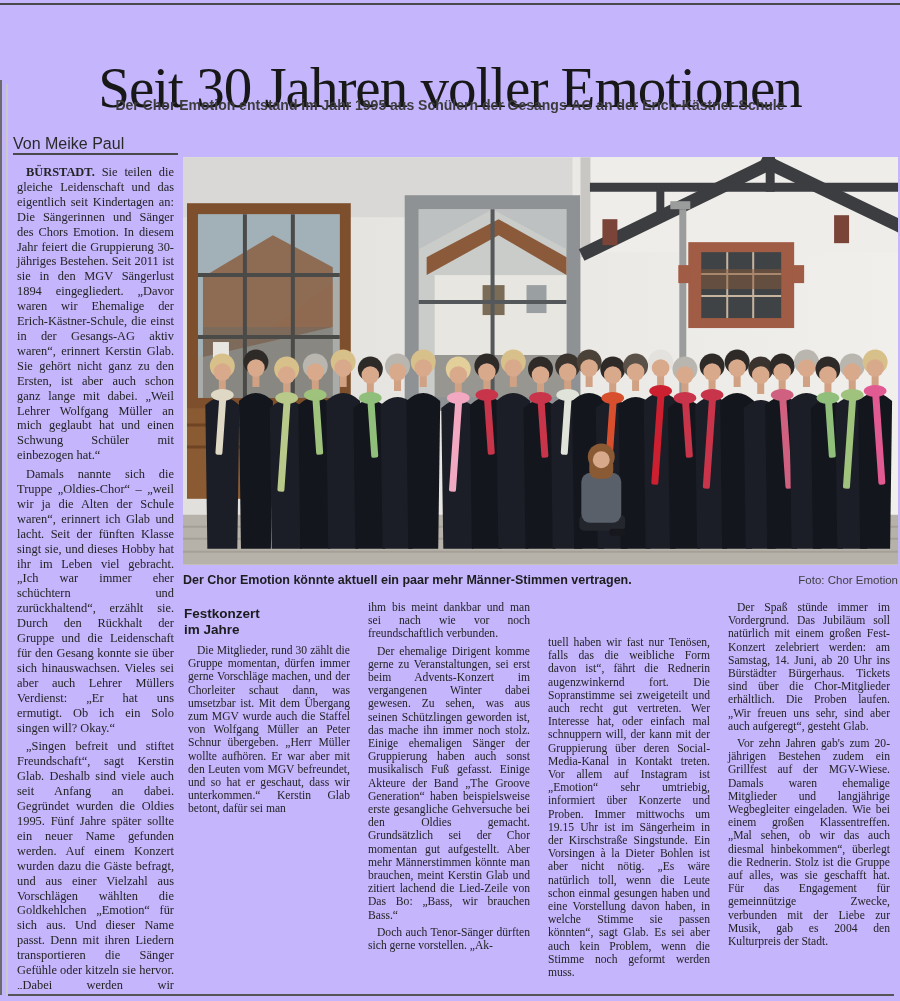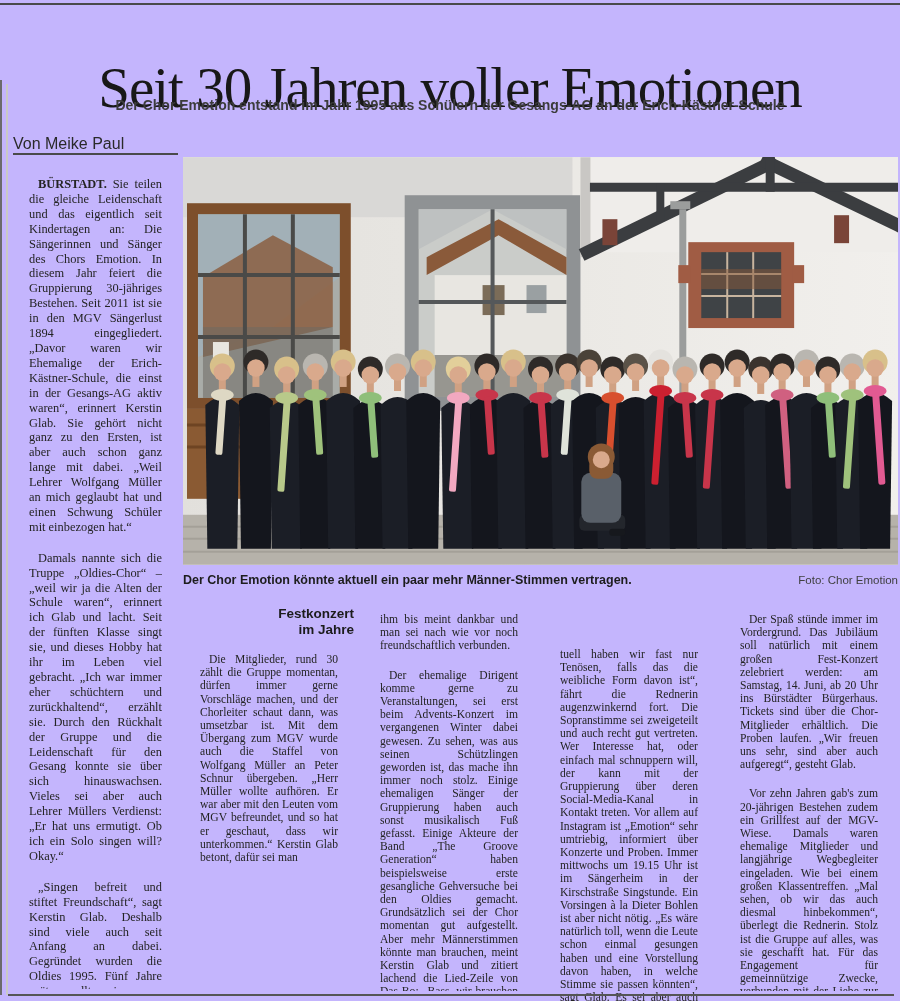--- a/index.html
+++ b/index.html
@@ -17,25 +17,25 @@
           font-family:"Liberation Sans",sans-serif;font-size:16px;color:#2a2a2a;}
   .byline-rule{position:absolute;left:13px;top:153px;width:165px;height:2px;background:#4a4a4a;}
   .col{position:absolute;text-align:justify;overflow:hidden;
        font-size:11.6px;line-height:13.2px;color:#242424;
        -webkit-hyphens:auto;hyphens:auto;}
   .col1{left:13px;top:161px;width:165px;height:828px;font-size:12.4px;line-height:14.9px;}
   .col2{left:184px;top:597px;width:170px;height:394px;}
   .col3{left:364px;top:597px;width:170px;height:394px;}
   .col4{left:544px;top:632px;width:170px;height:394px;}
   .col5{left:724px;top:597px;width:170px;height:394px;}
-  .para{margin:16px;text-indent:9px;}
+  .para{margin:4px;text-indent:9px;}
   .para.cont{text-indent:0;}
   .lead{font-weight:700;}
   .subhead{font-family:"Liberation Sans",sans-serif;font-weight:700;font-size:13.5px;
-           line-height:1.15;color:#1c1c1c;margin:9px 0 7px;text-align:right;text-indent:0;}
+           line-height:1.15;color:#1c1c1c;margin:9px 0 7px;text-align:left;text-indent:0;}
   .photo-wrap{position:absolute;left:183px;top:157px;width:715px;height:408px;background:#e9e7e3;}
   .photo-wrap svg{display:block;}
   .caption-row{position:absolute;left:183px;top:573px;width:715px;display:flex;
                justify-content:space-between;align-items:baseline;
                font-family:"Liberation Sans",sans-serif;}
   .caption{font-weight:700;font-size:12.5px;color:#1d1d1d;}
   .credit{font-size:11.5px;color:#3f3f3f;}
 </style>
 </head>
 <body>
@@ -349,20 +349,21 @@
     <div class="subhead">
       <div>Festkonzert</div>
       <div>im Jahre</div>
     </div>
     <p class="para">Die Mitglieder, rund 30 zählt die Gruppe momentan, dürfen immer gerne Vorschläge machen, und der Chorleiter schaut dann, was umsetzbar ist. Mit dem Übergang zum MGV wurde auch die Staffel von Wolfgang Müller an Peter Schnur übergeben. „Herr Müller wollte aufhören. Er war aber mit den Leuten vom MGV befreundet, und so hat er geschaut, dass wir unterkommen.“ Kerstin Glab betont, dafür sei man</p>
   </div>
 
   <div class="col col3">
     <p class="para cont">ihm bis meint dankbar und man sei nach wie vor noch freundschaftlich verbunden.</p>
     <p class="para">Der ehemalige Dirigent komme gerne zu Veranstaltungen, sei erst beim Advents-Konzert im vergangenen Winter dabei gewesen. Zu sehen, was aus seinen Schützlingen geworden ist, das mache ihn immer noch stolz. Einige ehemaligen Sänger der Gruppierung haben auch sonst musikalisch Fuß gefasst. Einige Akteure der Band „The Groove Generation“ haben beispielsweise erste gesangliche Gehversuche bei den Oldies gemacht. Grundsätzlich sei der Chor momentan gut aufgestellt. Aber mehr Männerstimmen könnte man brauchen, meint Kerstin Glab und zitiert lachend die Lied-Zeile von Das Bo: „Bass, wir brauchen Bass.“</p>
+    <p class="para">Doch auch Tenor-Sänger dürften sich gerne vorstellen. „Ak-</p>
   </div>
 
   <div class="col col4">
     <p class="para cont">tuell haben wir fast nur Tenösen, falls das die weibliche Form davon ist“, fährt die Rednerin augenzwinkernd fort. Die Sopranstimme sei zweigeteilt und auch recht gut vertreten. Wer Interesse hat, oder einfach mal schnuppern will, der kann mit der Gruppierung über deren Social-Media-Kanal in Kontakt treten. Vor allem auf Instagram ist „Emotion“ sehr umtriebig, informiert über Konzerte und Proben. Immer mittwochs um 19.15 Uhr ist im Sängerheim in der Kirschstraße Singstunde. Ein Vorsingen à la Dieter Bohlen ist aber nicht nötig. „Es wäre natürlich toll, wenn die Leute schon einmal gesungen haben und eine Vorstellung davon haben, in welche Stimme sie passen könnten“, sagt Glab. Es sei aber auch kein Problem, wenn die Stimme noch geformt werden muss.</p>
   </div>
 
   <div class="col col5">
     <p class="para">Der Spaß stünde immer im Vordergrund. Das Jubiläum soll natürlich mit einem großen Fest-Konzert zelebriert werden: am Samstag, 14. Juni, ab 20 Uhr ins Bürstädter Bürgerhaus. Tickets sind über die Chor-Mitglieder erhältlich. Die Proben laufen. „Wir freuen uns sehr, sind aber auch aufgeregt“, gesteht Glab.</p>
     <p class="para">Vor zehn Jahren gab's zum 20-jährigen Bestehen zudem ein Grillfest auf der MGV-Wiese. Damals waren ehemalige Mitglieder und langjährige Wegbegleiter eingeladen. Wie bei einem großen Klassentreffen. „Mal sehen, ob wir das auch diesmal hinbekommen“, überlegt die Rednerin. Stolz ist die Gruppe auf alles, was sie geschafft hat. Für das Engagement für gemeinnützige Zwecke, verbunden mit der Liebe zur Musik, gab es 2004 den Kulturpreis der Stadt.</p>
   </div>

